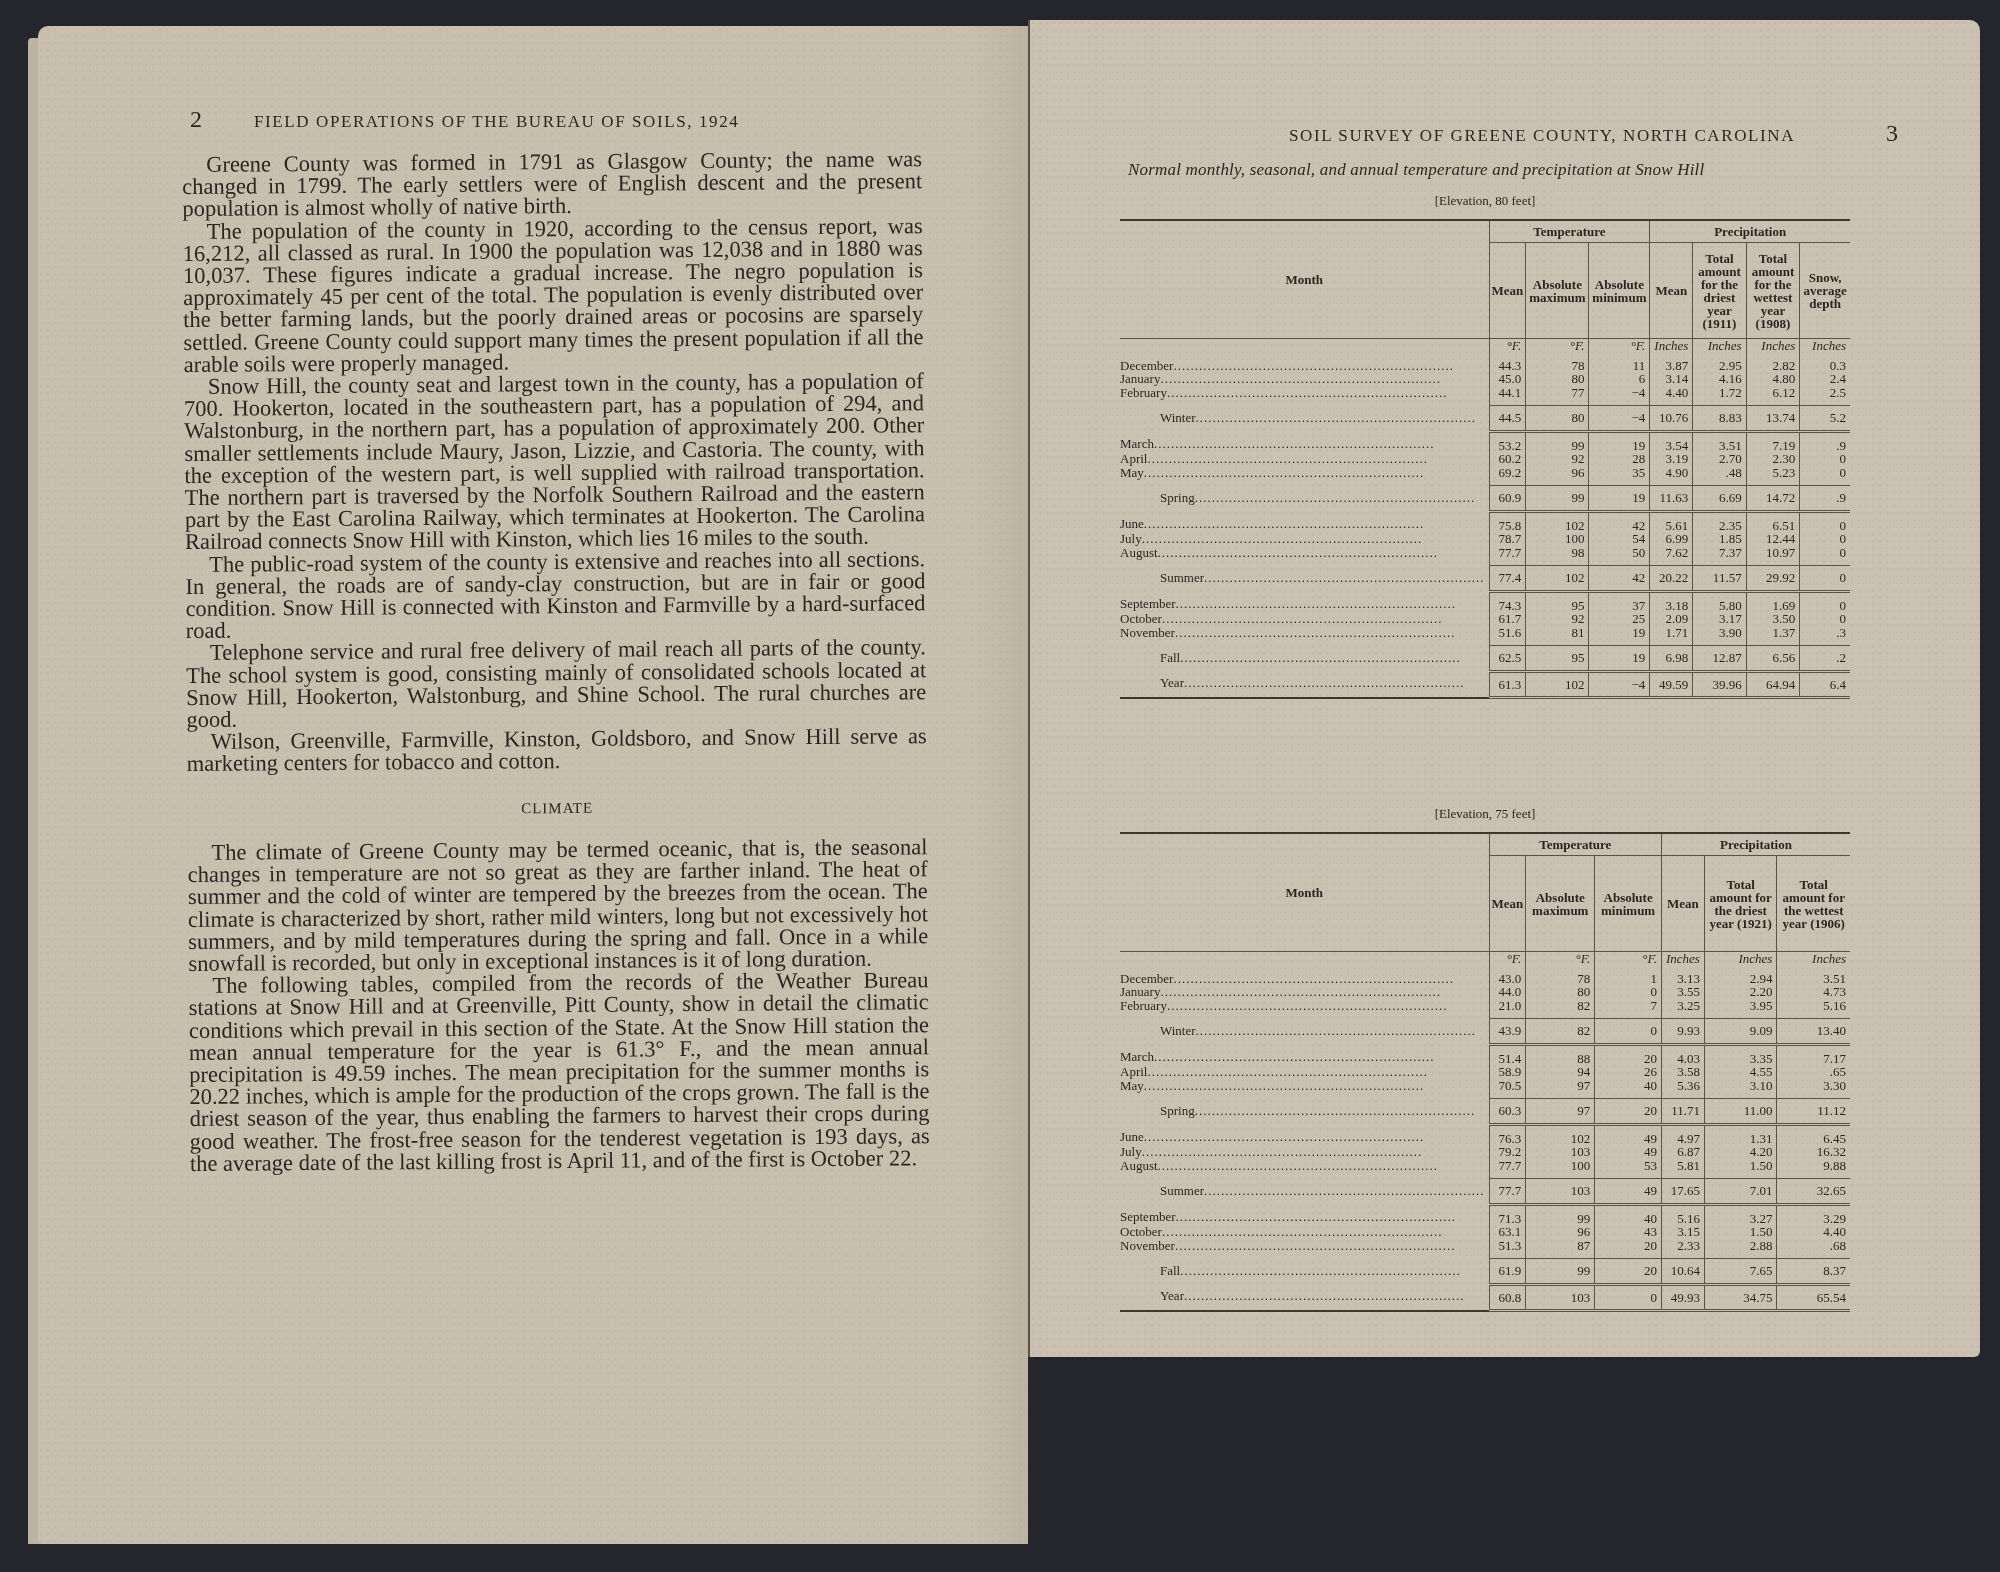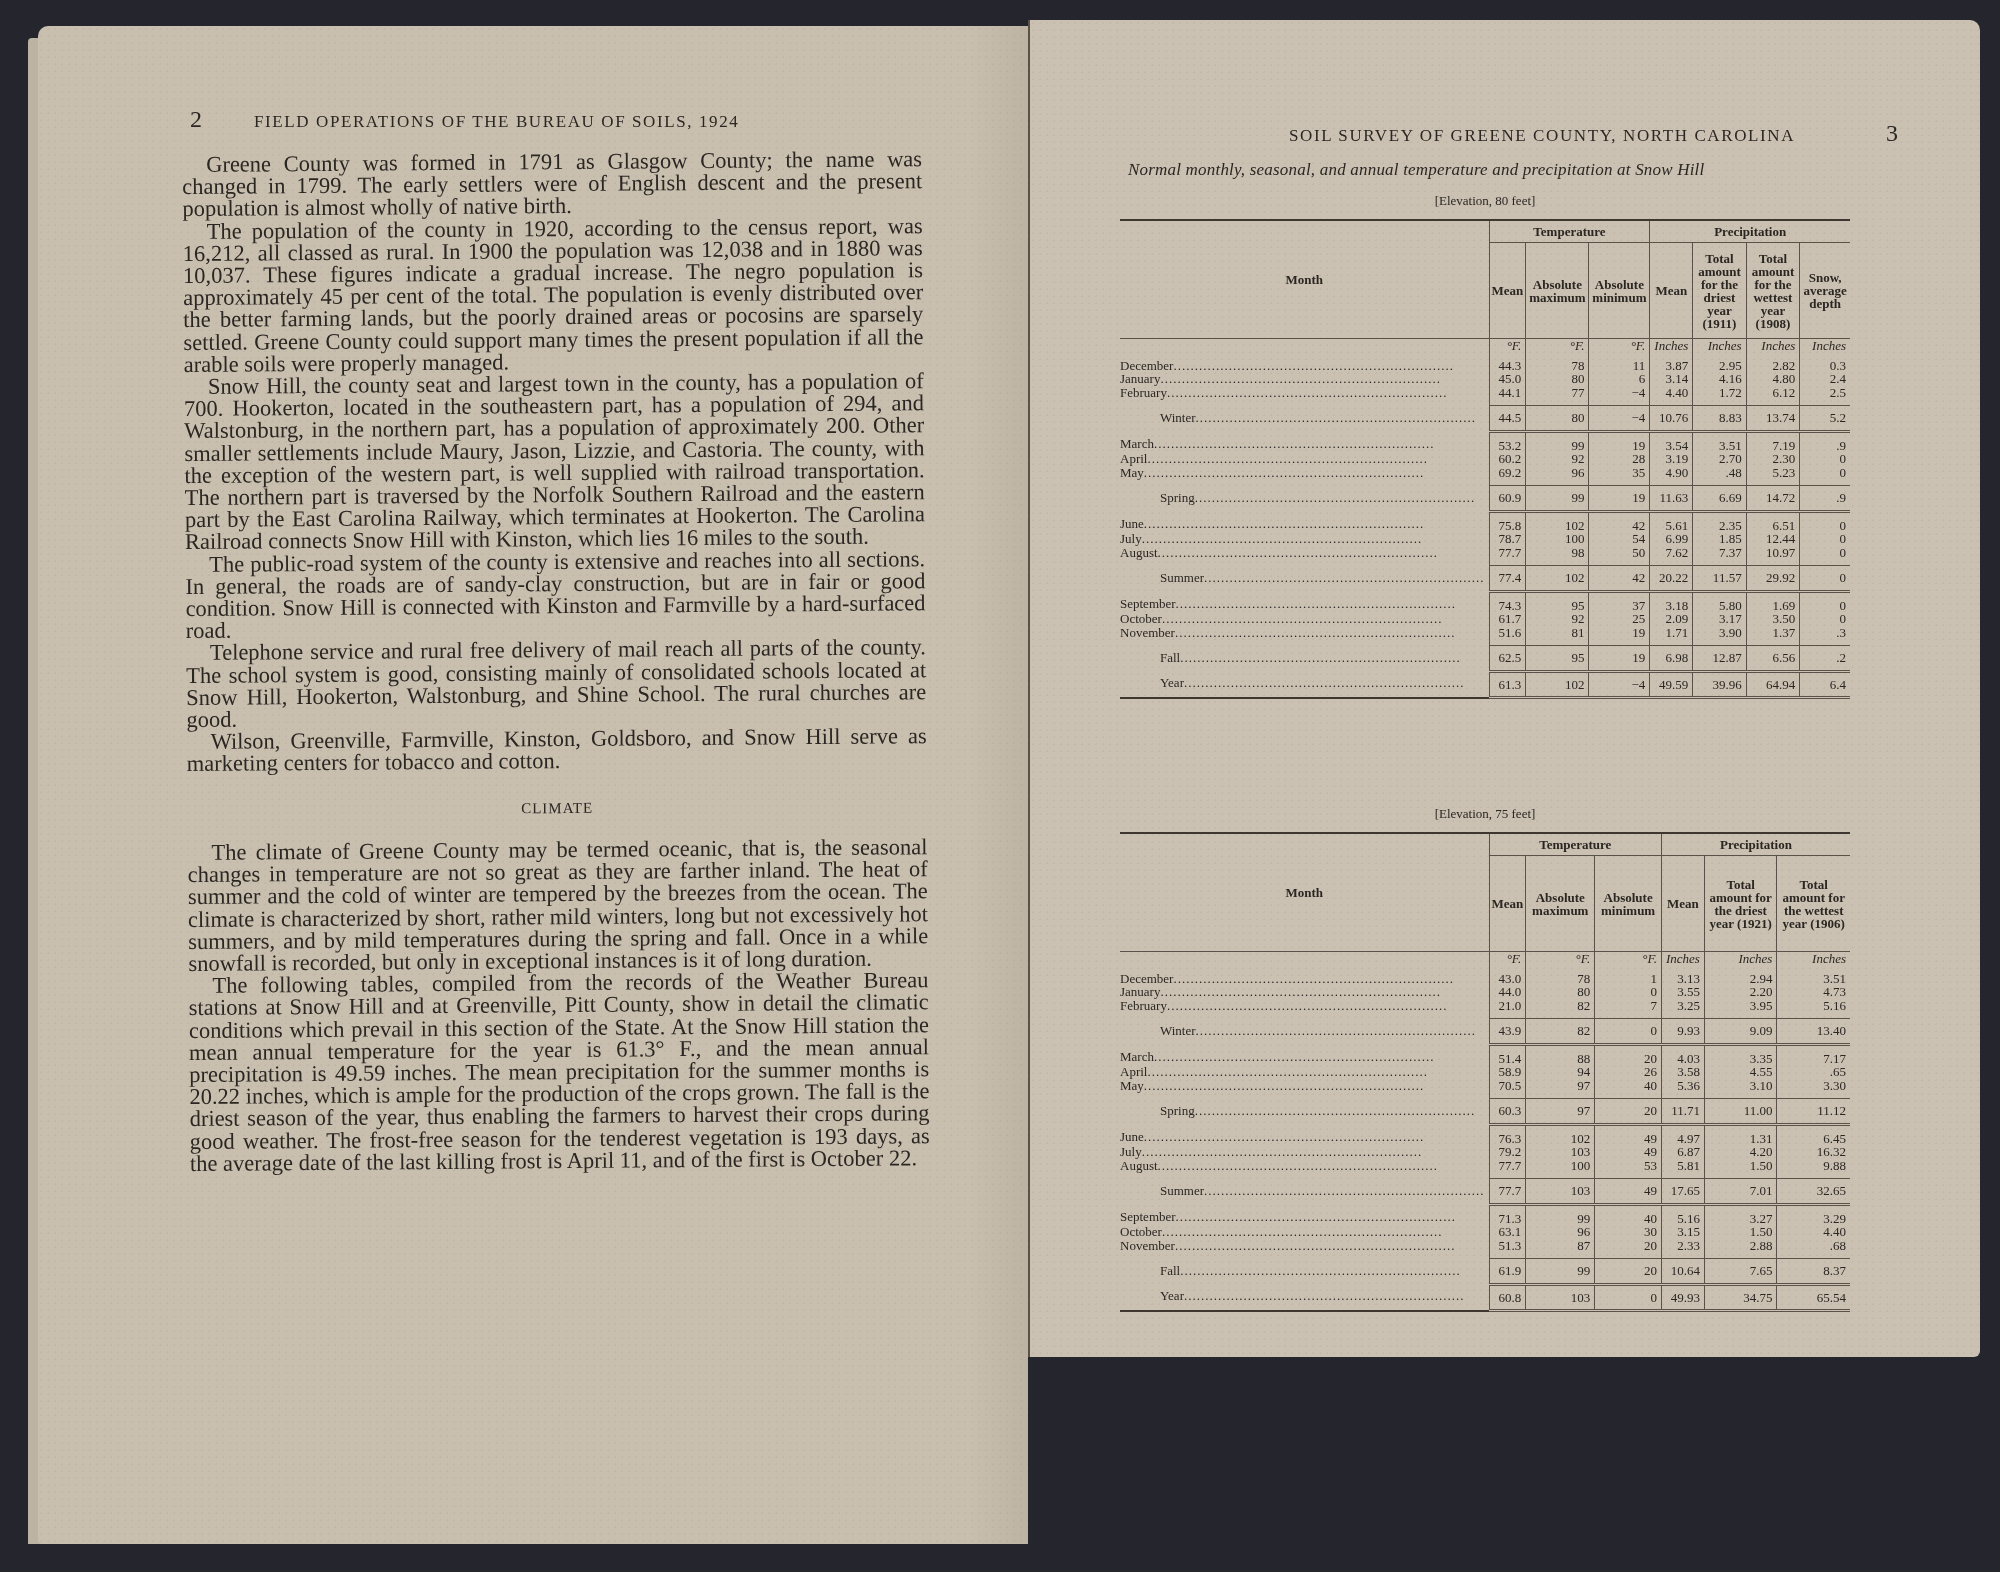--- a/index.html
+++ b/index.html
@@ -471,21 +471,21 @@
               <td>99</td>
               <td>40</td>
               <td>5.16</td>
               <td>3.27</td>
               <td>3.29</td>
             </tr>
             <tr class="month-row">
               <td class="label"><span>October</span><span class="dots"></span></td>
               <td>63.1</td>
               <td>96</td>
-              <td>30</td>
+              <td>43</td>
               <td>3.15</td>
               <td>1.50</td>
               <td>4.40</td>
             </tr>
             <tr class="month-row last-of-group">
               <td class="label"><span>November</span><span class="dots"></span></td>
               <td>51.3</td>
               <td>87</td>
               <td>20</td>
               <td>2.33</td>

